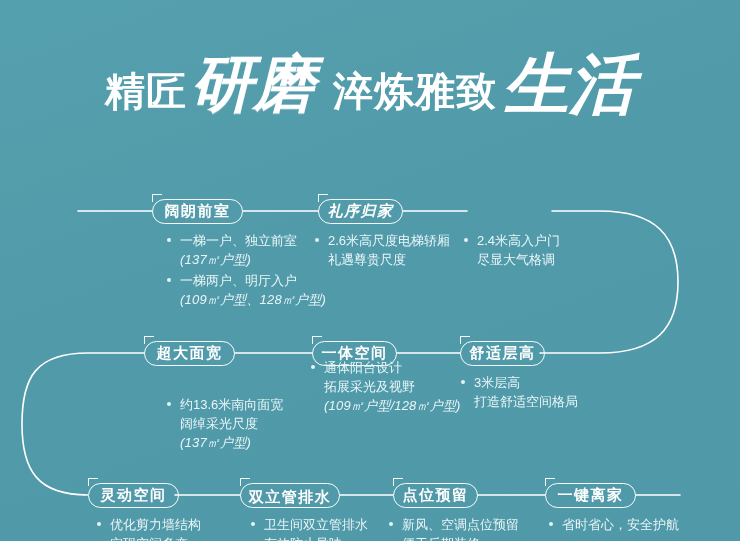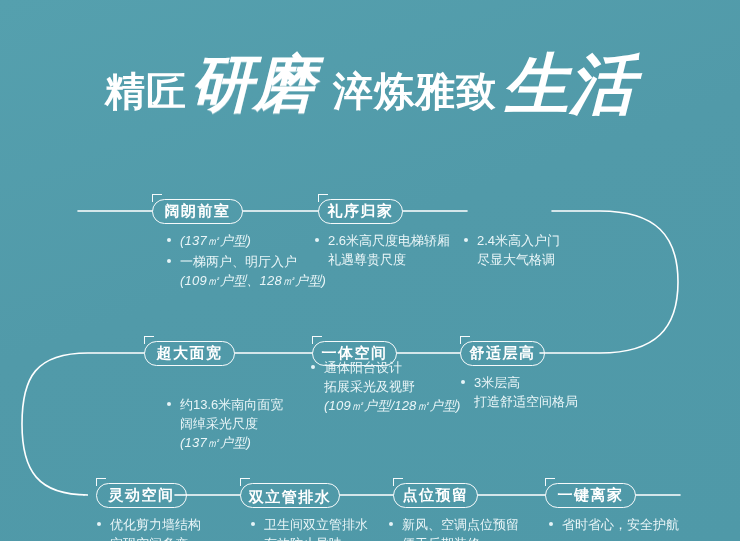--- a/index.html
+++ b/index.html
@@ -168,30 +168,31 @@
     </g>
   </svg>
 
   <div class="pill" style="left:152px; top:199px; width:91px;">
     <span class="tick"></span>
     <span>阔朗前室</span>
   </div>
   <div class="block" style="left:166px; top:231px;">
     <div class="bullet-row">
       <span class="dot"></span>
+      <span class="bline">一梯一户、独立前室</span>
       <span class="bline paren">(137㎡户型)</span>
     </div>
     <div class="bullet-row">
       <span class="dot"></span>
       <span class="bline">一梯两户、明厅入户</span>
       <span class="bline paren">(109㎡户型、128㎡户型)</span>
     </div>
   </div>
 
-  <div class="pill" style="left:318px; top:199px; width:85px;">
+  <div class="pill" style="left:318px; top:199px; width:85px;font-style:italic;">
     <span class="tick"></span>
     <span>礼序归家</span>
   </div>
   <div class="block" style="left:314px; top:231px;">
     <div class="bullet-row">
       <span class="dot"></span>
       <span class="bline">2.6米高尺度电梯轿厢</span>
       <span class="bline">礼遇尊贵尺度</span>
     </div>
   </div>
@@ -235,21 +236,21 @@
     <span>舒适层高</span>
   </div>
   <div class="block" style="left:460px; top:373px;">
     <div class="bullet-row">
       <span class="dot"></span>
       <span class="bline">3米层高</span>
       <span class="bline">打造舒适空间格局</span>
     </div>
   </div>
 
-  <div class="pill" style="left:96px; top:483px; width:91px;">
+  <div class="pill" style="left:88px; top:483px; width:91px;">
     <span class="tick"></span>
     <span>灵动空间</span>
   </div>
   <div class="block" style="left:96px; top:515px;">
     <div class="bullet-row">
       <span class="dot"></span>
       <span class="bline">优化剪力墙结构</span>
       <span class="bline">实现空间多变</span>
     </div>
   </div>

